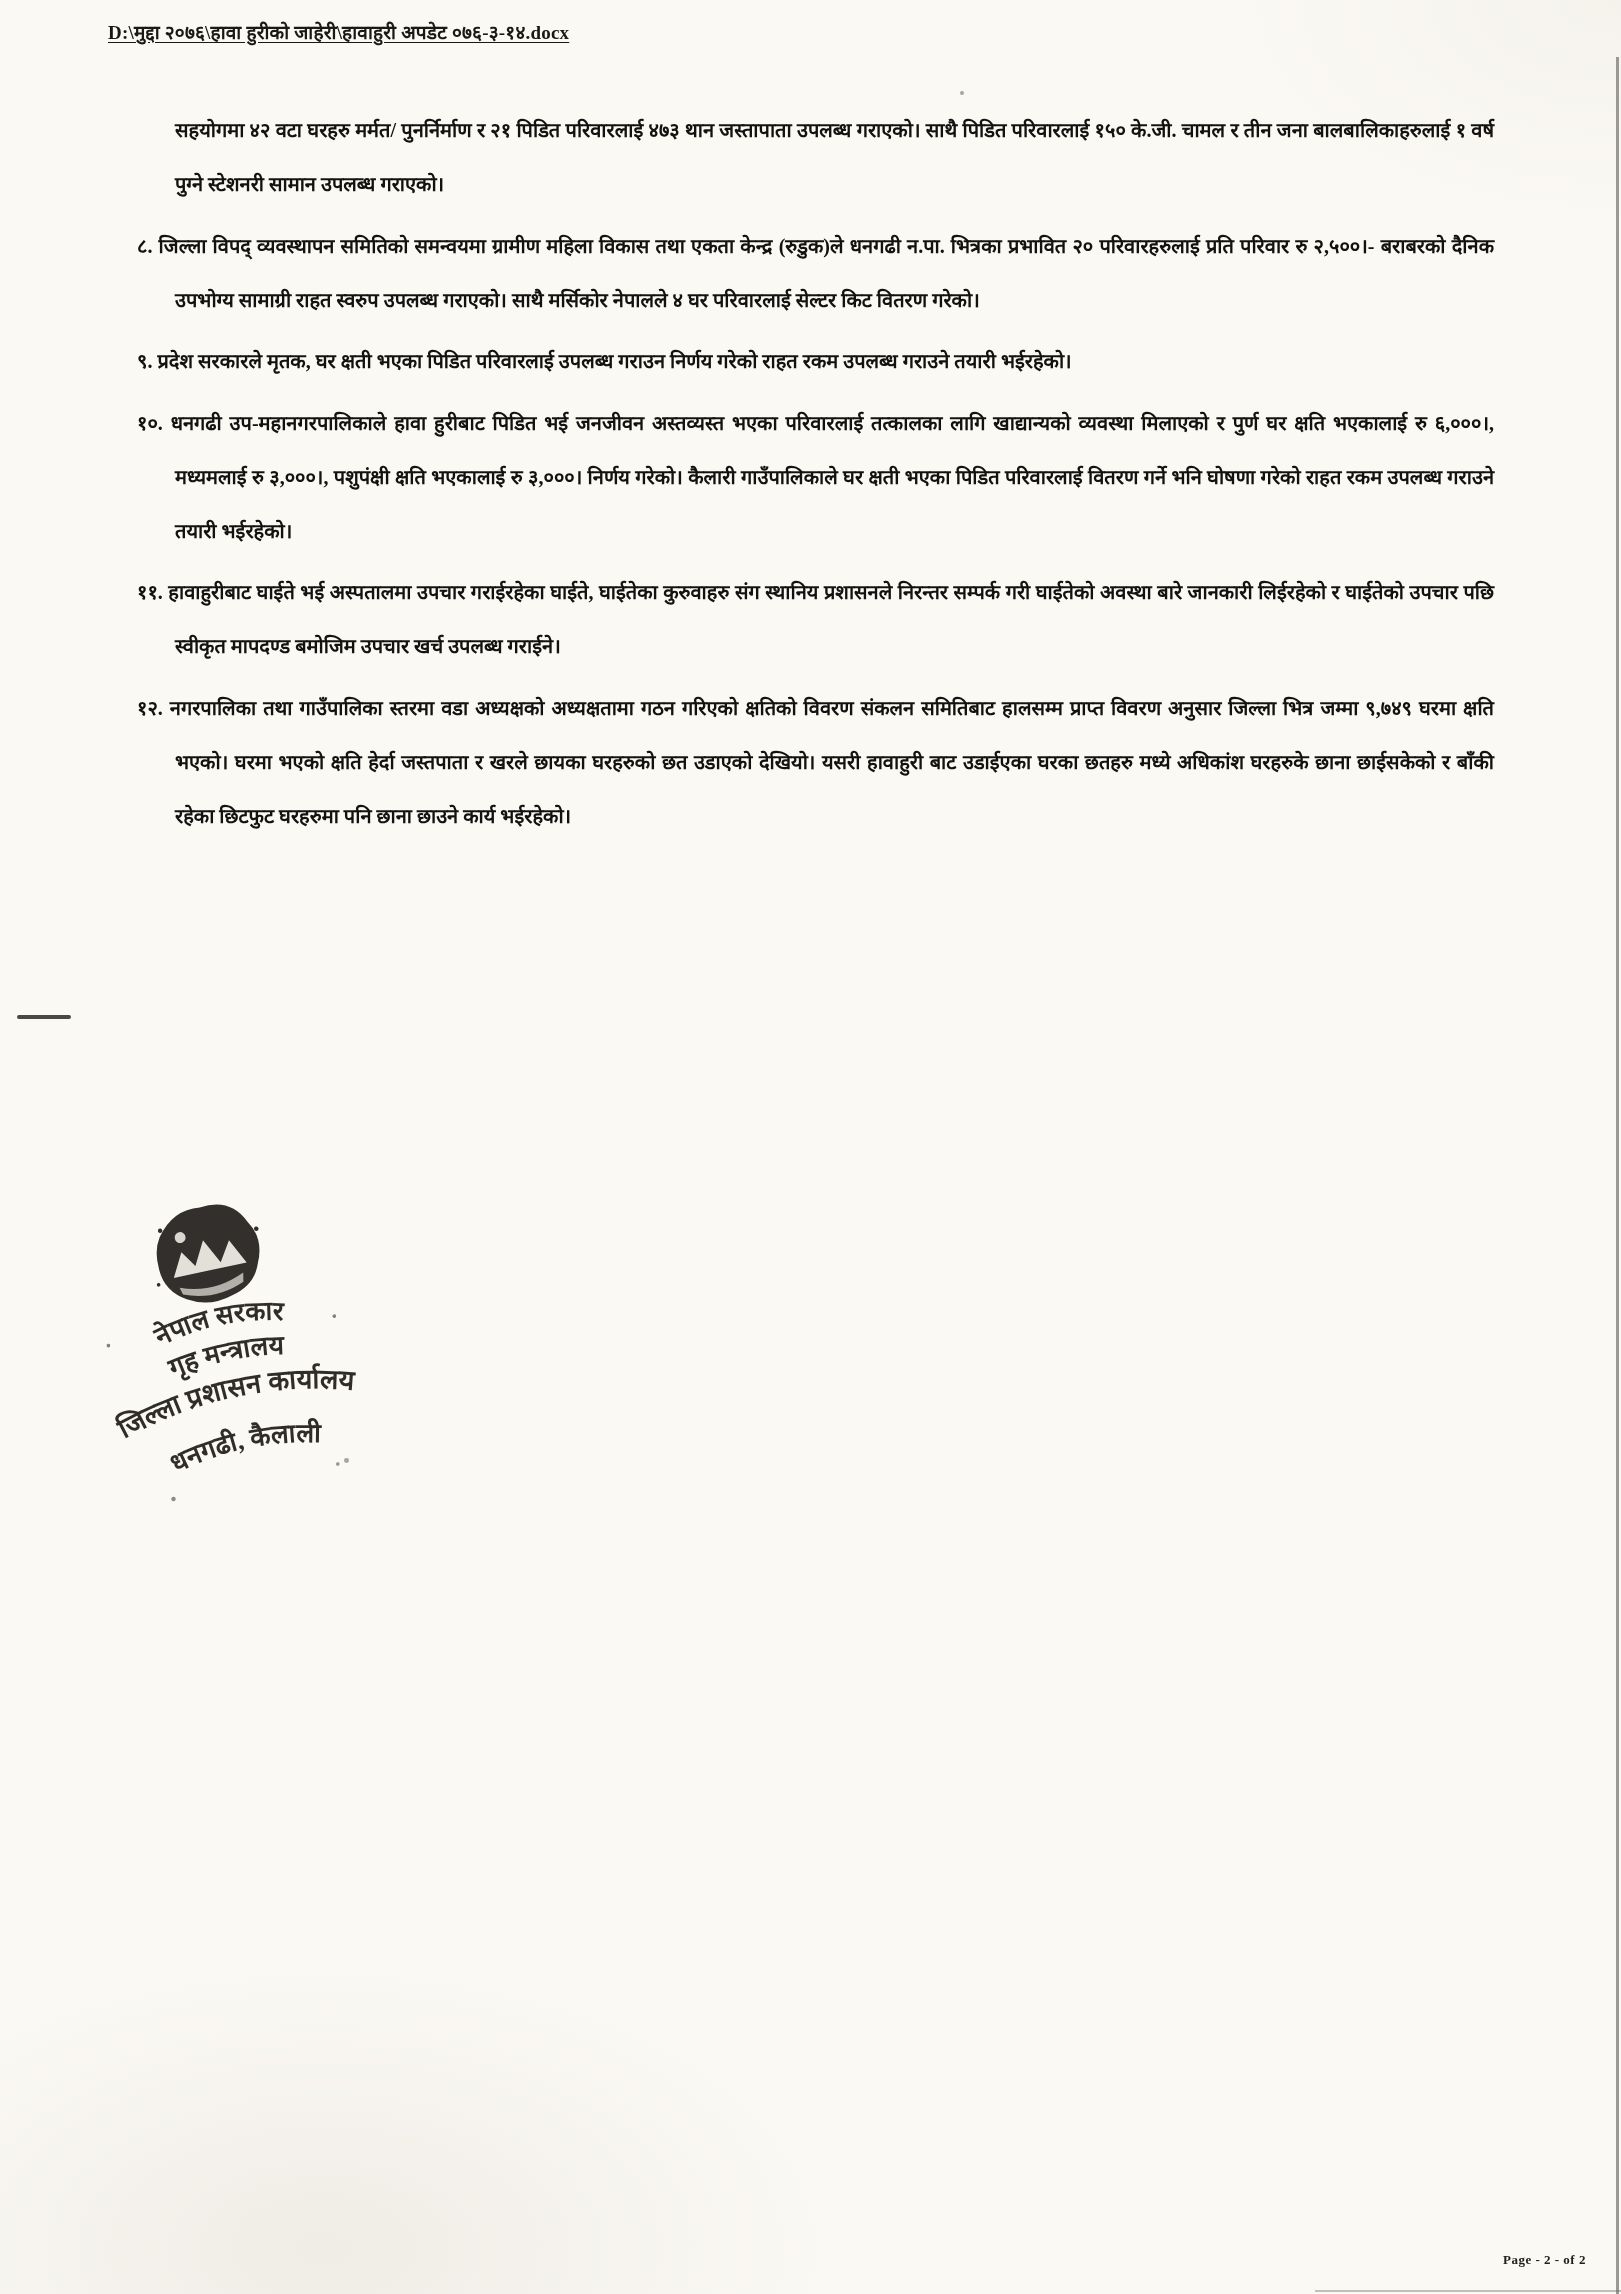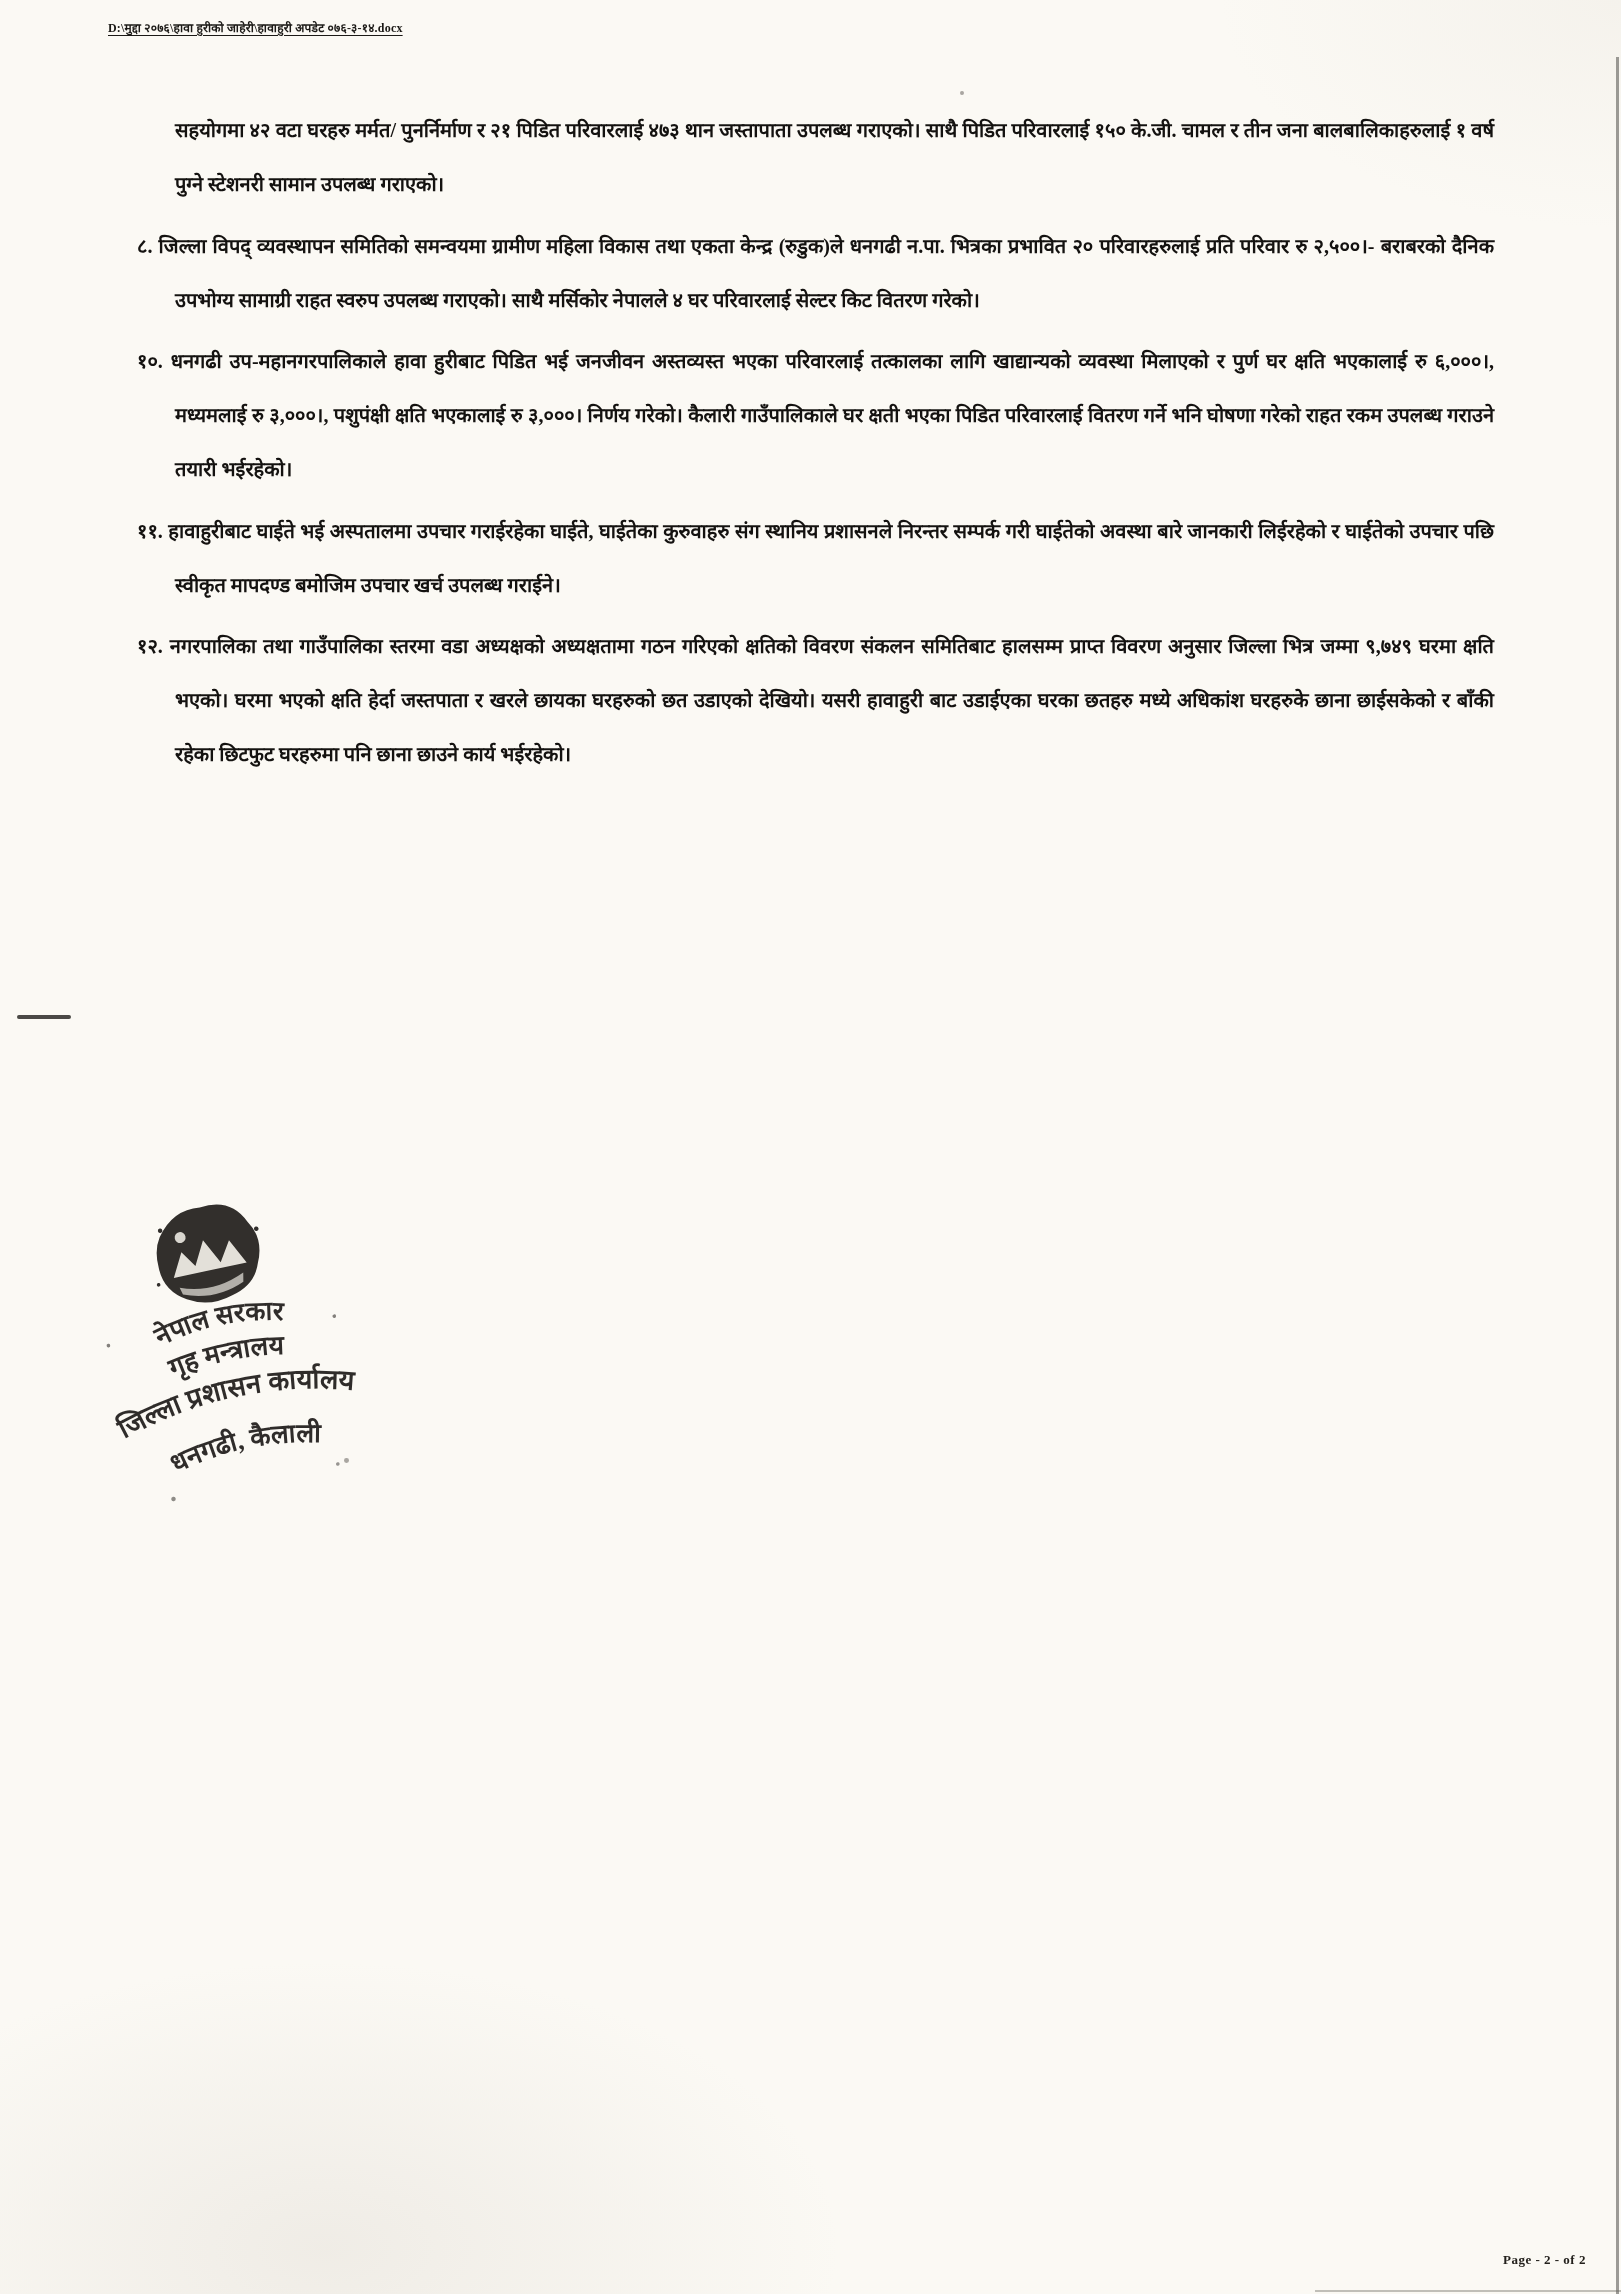--- a/index.html
+++ b/index.html
@@ -30,21 +30,21 @@
     position: absolute;
     bottom: 1.9px; right: 0;
     width: 306px; height: 1.9px;
     background: #6a675f;
     opacity: 0.4;
   }
 
   .header-path {
     position: absolute;
     top: 19px; left: 108px;
-    font-size: 12px;
+    font-size: 19px;
     font-weight: bold;
     letter-spacing: 0.2px;
     text-decoration: underline;
     text-underline-offset: 2.9px;
     color: #1b1916;
     white-space: nowrap;
   }
 
   .content {
     position: absolute;
@@ -111,20 +111,21 @@
   <div class="scan-edge-bottom"></div>
 
   <div class="header-path">D:\मुद्दा २०७६\हावा हुरीको जाहेरी\हावाहुरी अपडेट ०७६-३-१४.docx</div>
 
   <div class="content">
     <p class="intro-para">सहयोगमा ४२ वटा घरहरु मर्मत/ पुनर्निर्माण र २१ पिडित परिवारलाई ४७३ थान जस्तापाता उपलब्ध गराएको। साथै पिडित  परिवारलाई १५० के.जी. चामल र तीन जना बालबालिकाहरुलाई १ वर्ष पुग्ने स्टेशनरी सामान उपलब्ध गराएको।</p>
 
     <div id="items-list">
     <p class="item"><span class="num">८.</span> <span>जिल्ला विपद् व्यवस्थापन समितिको समन्वयमा ग्रामीण महिला विकास तथा एकता केन्द्र (रुडुक)ले धनगढी न.पा. भित्रका प्रभावित २० परिवारहरुलाई प्रति परिवार रु २,५००।- बराबरको दैनिक उपभोग्य सामाग्री राहत स्वरुप उपलब्ध गराएको। साथै मर्सिकोर नेपालले ४ घर परिवारलाई सेल्टर किट वितरण गरेको।</span></p>
 
+    <p class="item"><span class="num">९.</span> <span>प्रदेश सरकारले मृतक, घर क्षती भएका  पिडित परिवारलाई उपलब्ध गराउन निर्णय गरेको राहत रकम उपलब्ध गराउने तयारी भईरहेको।</span></p>
 
     <p class="item"><span class="num">१०.</span> <span>धनगढी उप-महानगरपालिकाले हावा हुरीबाट पिडित भई जनजीवन अस्तव्यस्त भएका परिवारलाई तत्कालका लागि खाद्यान्यको व्यवस्था मिलाएको र पुर्ण घर क्षति भएकालाई रु ६,०००।, मध्यमलाई रु ३,०००।, पशुपंक्षी क्षति भएकालाई रु ३,०००। निर्णय गरेको।  कैलारी गाउँपालिकाले घर क्षती भएका पिडित परिवारलाई वितरण गर्ने भनि घोषणा गरेको राहत रकम उपलब्ध गराउने तयारी भईरहेको।</span></p>
 
     <p class="item"><span class="num">११.</span> <span>हावाहुरीबाट घाईते भई  अस्पतालमा उपचार गराईरहेका घाईते, घाईतेका कुरुवाहरु संग स्थानिय प्रशासनले निरन्तर सम्पर्क गरी घाईतेको अवस्था बारे जानकारी लिईरहेको र घाईतेको उपचार पछि स्वीकृत मापदण्ड बमोजिम उपचार खर्च उपलब्ध गराईने।</span></p>
 
     <p class="item"><span class="num">१२.</span> <span>नगरपालिका तथा गाउँपालिका स्तरमा वडा अध्यक्षको अध्यक्षतामा गठन गरिएको क्षतिको विवरण संकलन समितिबाट हालसम्म प्राप्त विवरण अनुसार जिल्ला भित्र जम्मा  ९,७४९  घरमा क्षति भएको। घरमा भएको क्षति हेर्दा जस्तपाता र खरले छायका घरहरुको छत उडाएको देखियो। यसरी हावाहुरी बाट उडाईएका घरका छतहरु मध्ये अधिकांश घरहरुके छाना छाईसकेको र बाँकी रहेका छिटफुट घरहरुमा पनि छाना छाउने कार्य भईरहेको।</span></p>
   </div>
   </div>
 
   <div class="margin-dash"></div>

